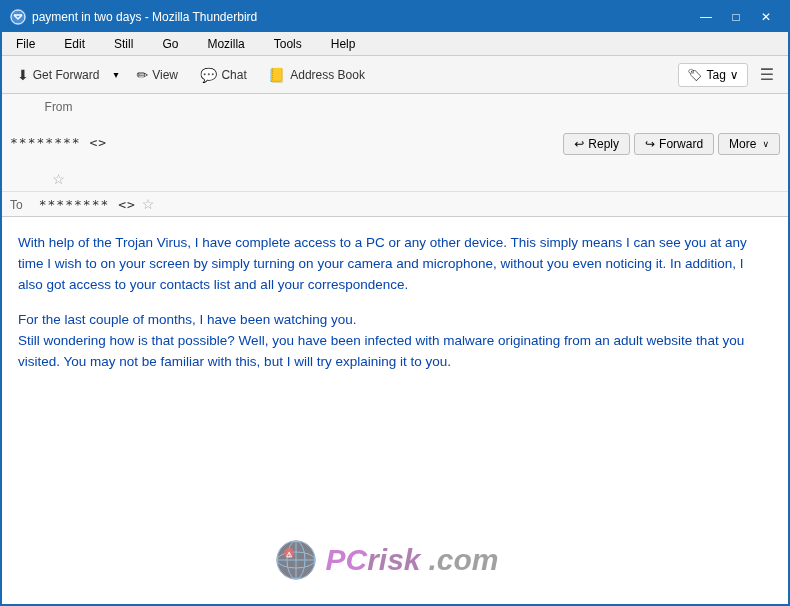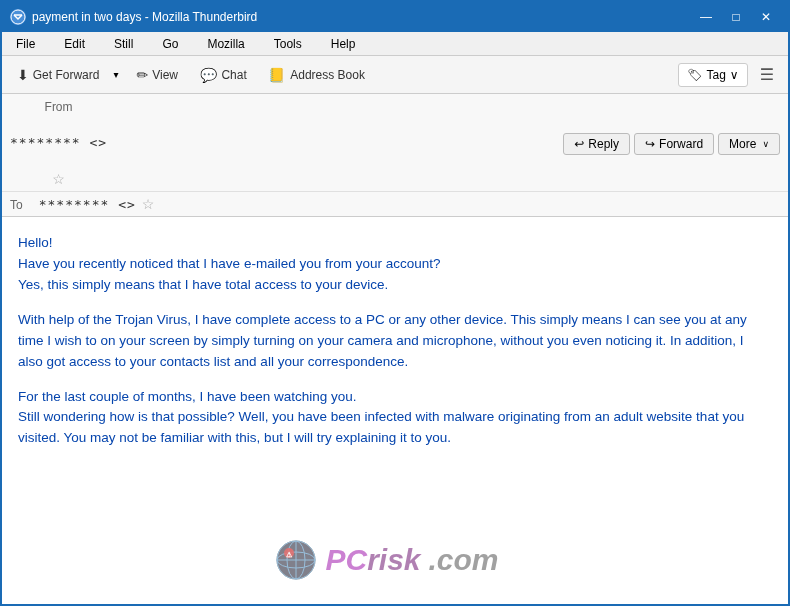--- a/index.html
+++ b/index.html
@@ -286,21 +286,20 @@
 
   <div class="email-to-row">
     <span class="email-to-label">To</span>
     <span class="email-header-value">******** &lt;&gt;</span>
     <span class="star-icon" style="margin-left:6px;">☆</span>
   </div>
 </div>
 
 <div class="email-body-container">
   <div class="email-body">
-    <p>Hello!<br>Have you recently noticed that I have e-mailed you from your account?<br>Yes, this simply means that I have total access to your device.</p>
     <p>With help of the Trojan Virus, I have complete access to a PC or any other device. This simply means I can see you at any time I wish to on your screen by simply turning on your camera and microphone, without you even noticing it. In addition, I also got access to your contacts list and all your correspondence.</p>
     <p>For the last couple of months, I have been watching you.<br>Still wondering how is that possible? Well, you have been infected with malware originating from an adult website that you visited. You may not be familiar with this, but I will try explaining it to you.</p>
   </div>
 
   <div class="watermark">
     <div class="watermark-logo">
       <svg class="watermark-globe" viewBox="0 0 42 42" width="42" height="42">
         <circle cx="21" cy="21" r="19" fill="#1a1a2e" stroke="#333" stroke-width="1"></circle>
         <ellipse cx="21" cy="21" rx="9" ry="19" fill="none" stroke="#4488bb" stroke-width="1"></ellipse>
         <line x1="2" y1="21" x2="40" y2="21" stroke="#4488bb" stroke-width="1"></line>

